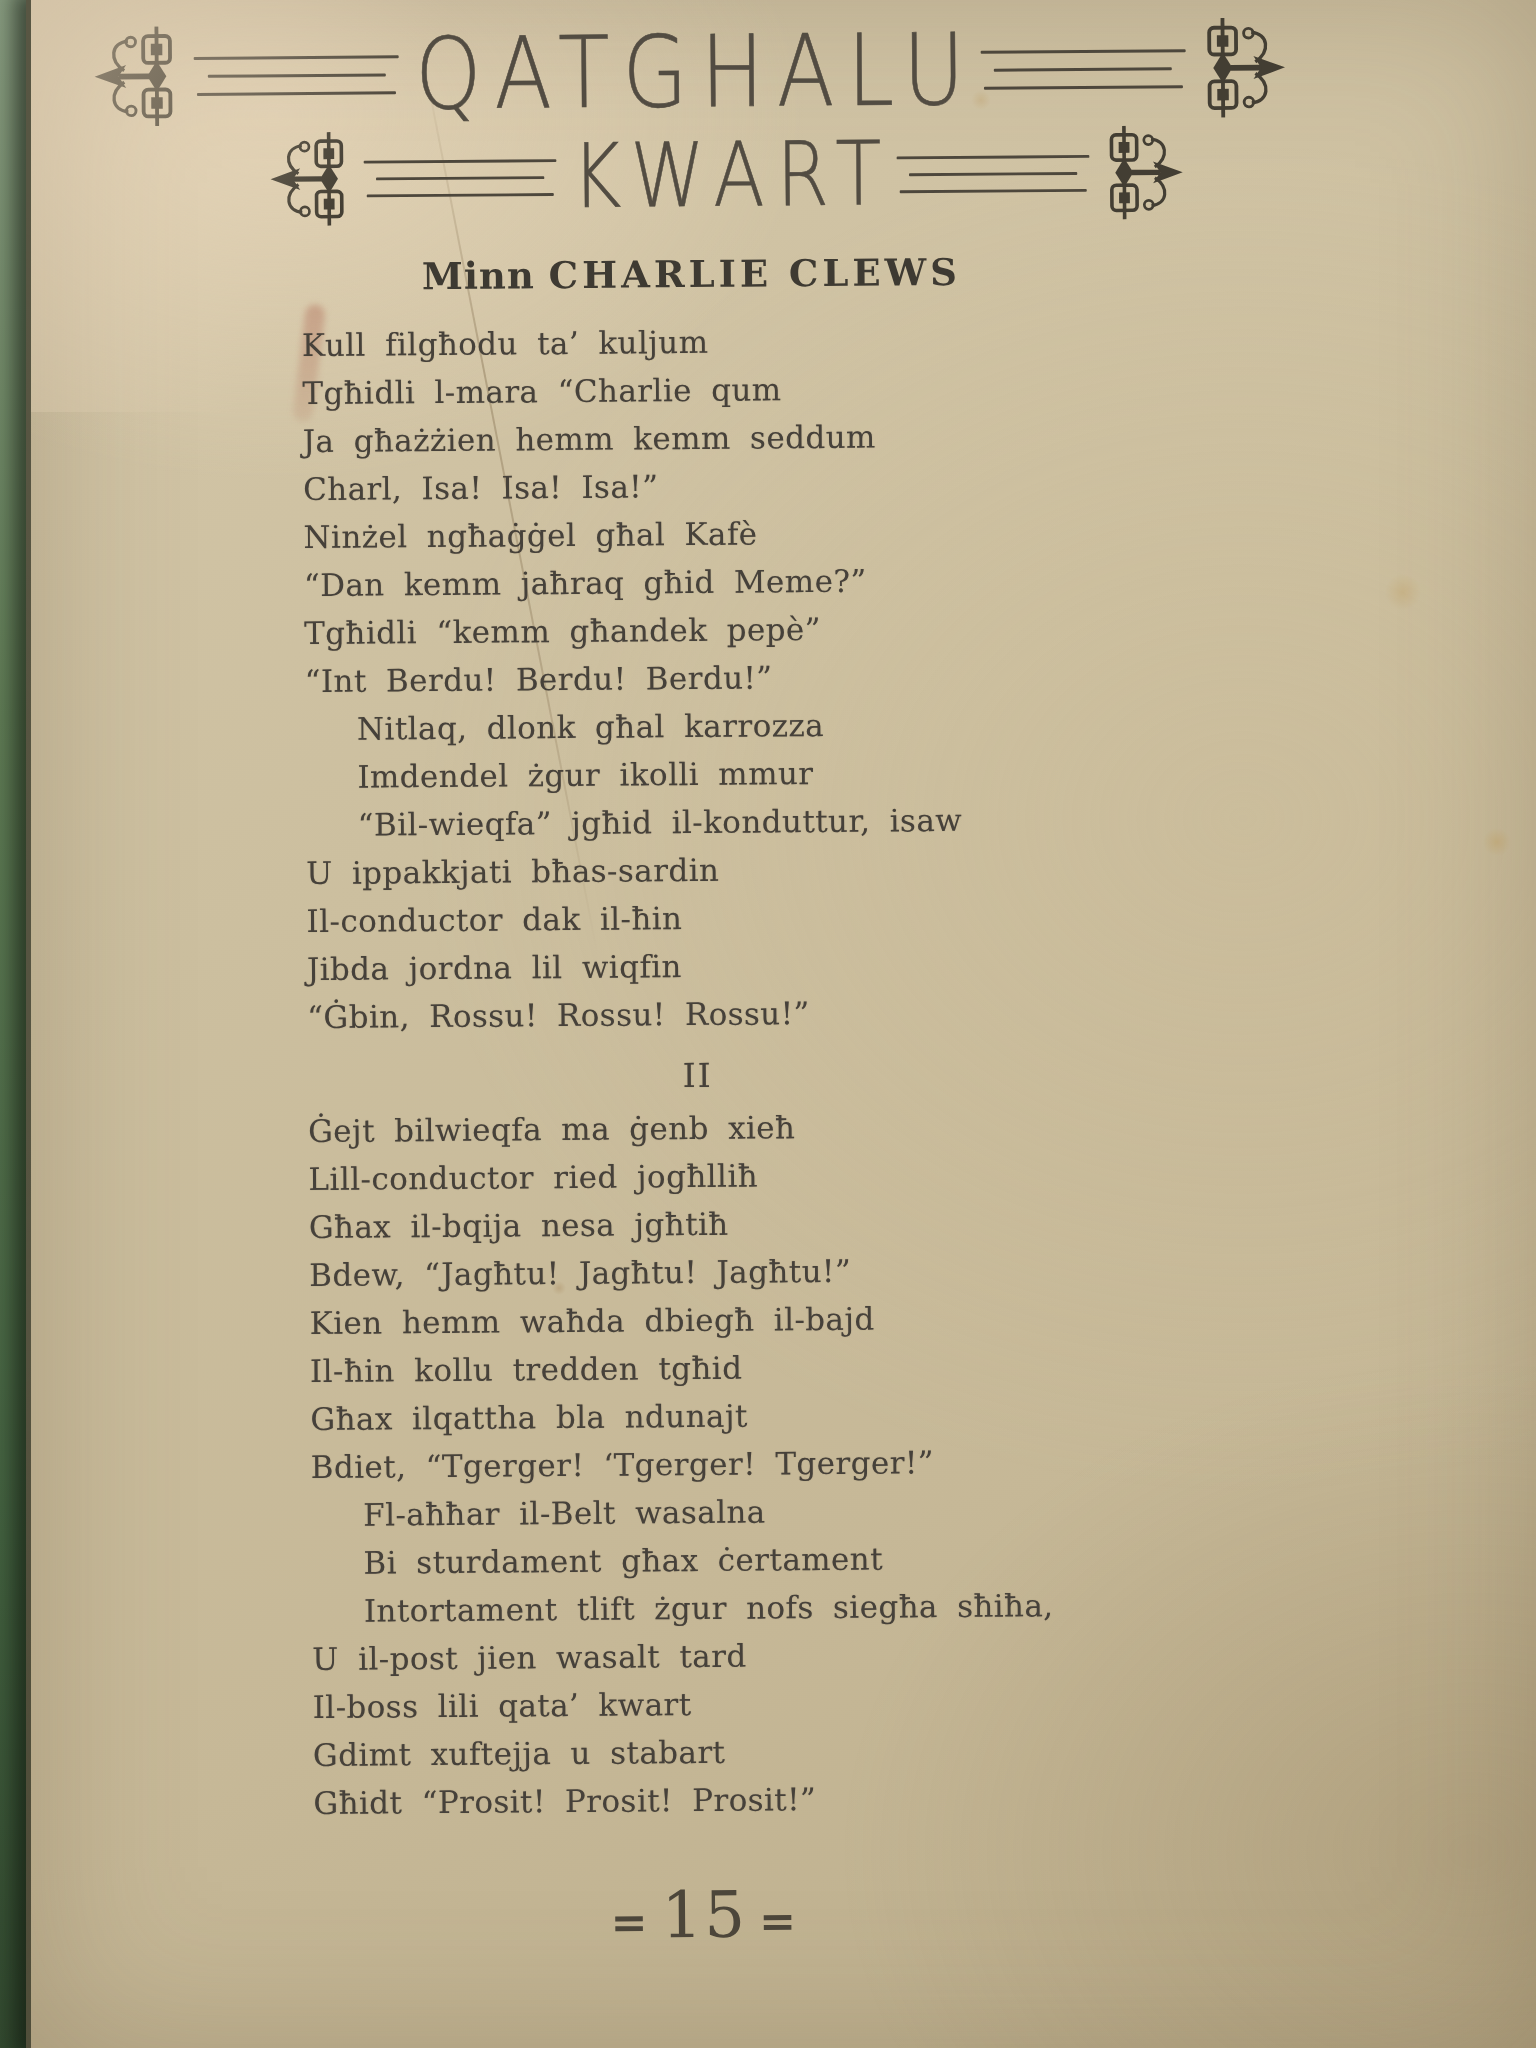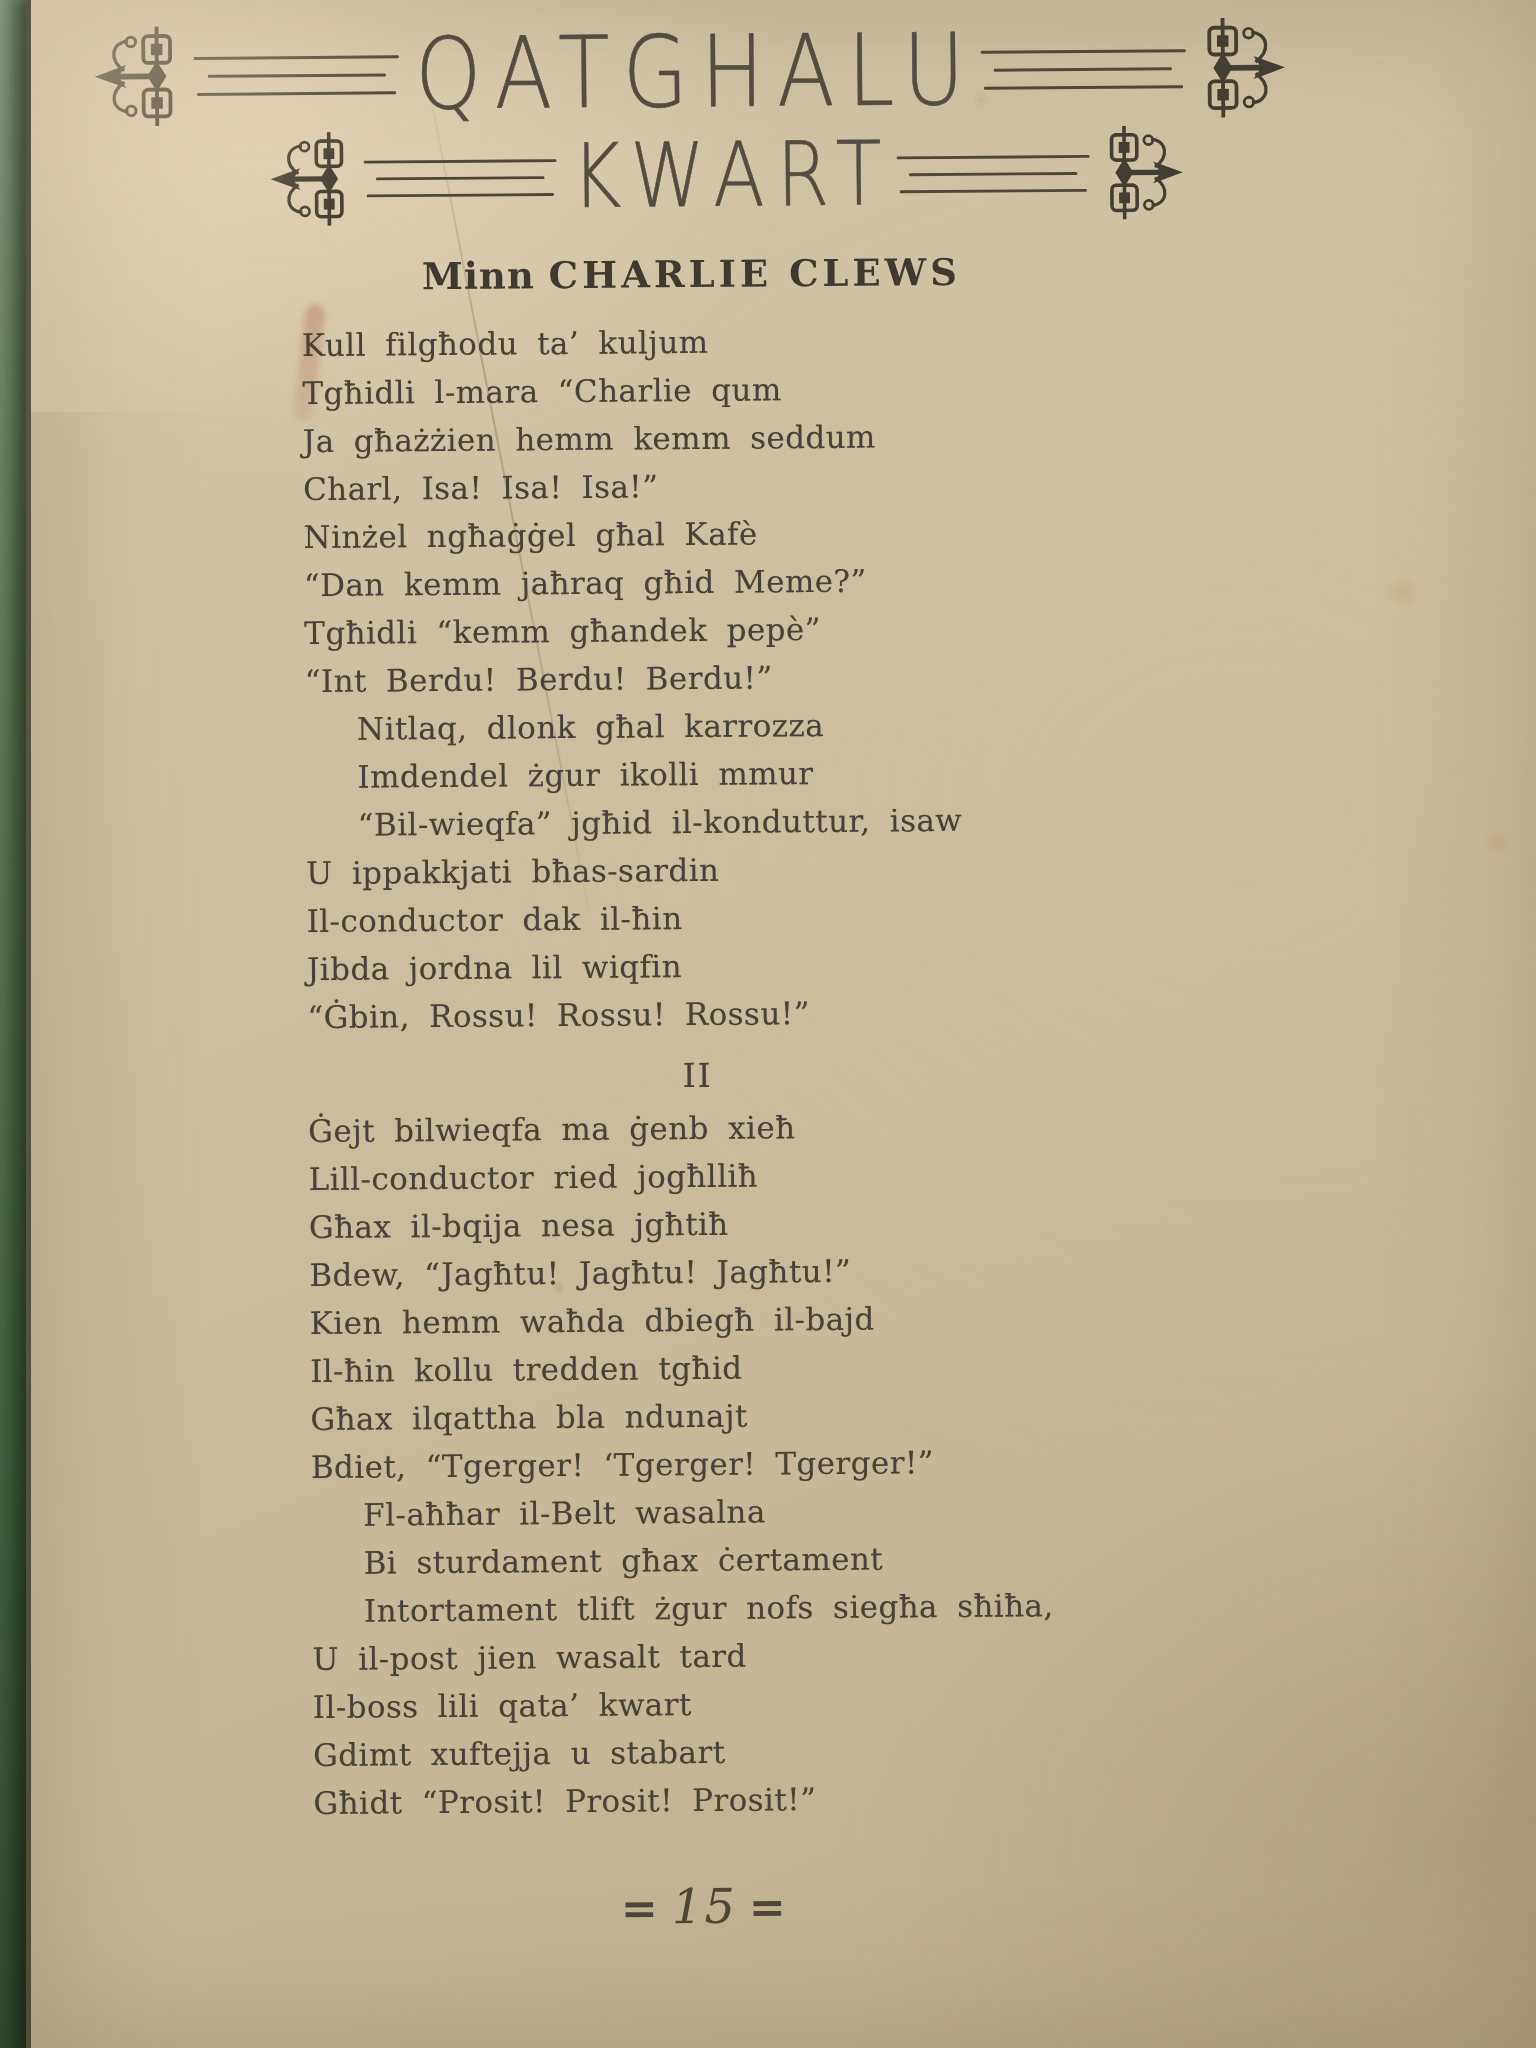--- a/index.html
+++ b/index.html
@@ -90,21 +90,21 @@
     text-align:center;margin:14px 150px 4px 0;margin-left:-150px;
     padding-left:150px;
     font-size:33px;letter-spacing:2px;
   }
   .footer{
     margin-top:54px;text-align:center;
     font-size:44px;color:#4c463a;
     letter-spacing:2px;
   }
   .footer .eq{font-weight:bold;margin:0 12px;}
-  .footer .pnum{font-style:italic;font-size:48px;}
+  .footer .pnum{font-size:64px;}
 </style>
 </head>
 <body>
 
 <div class="page">
   <div class="crease"></div>
   <div class="smudge"></div>
   <div class="foxing"></div>
 
   <div class="content">

